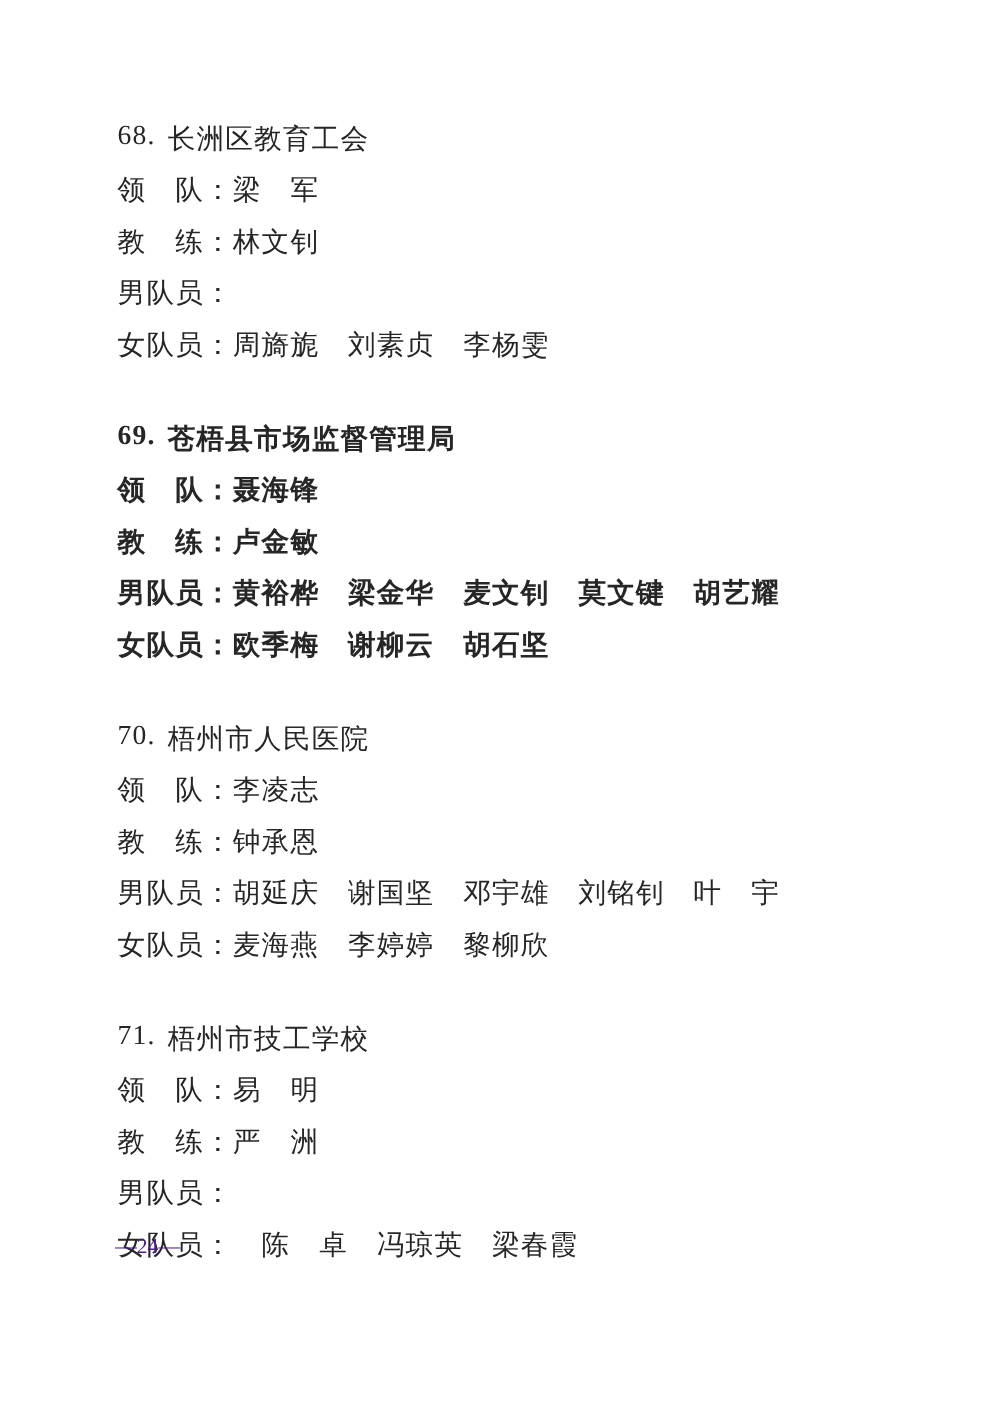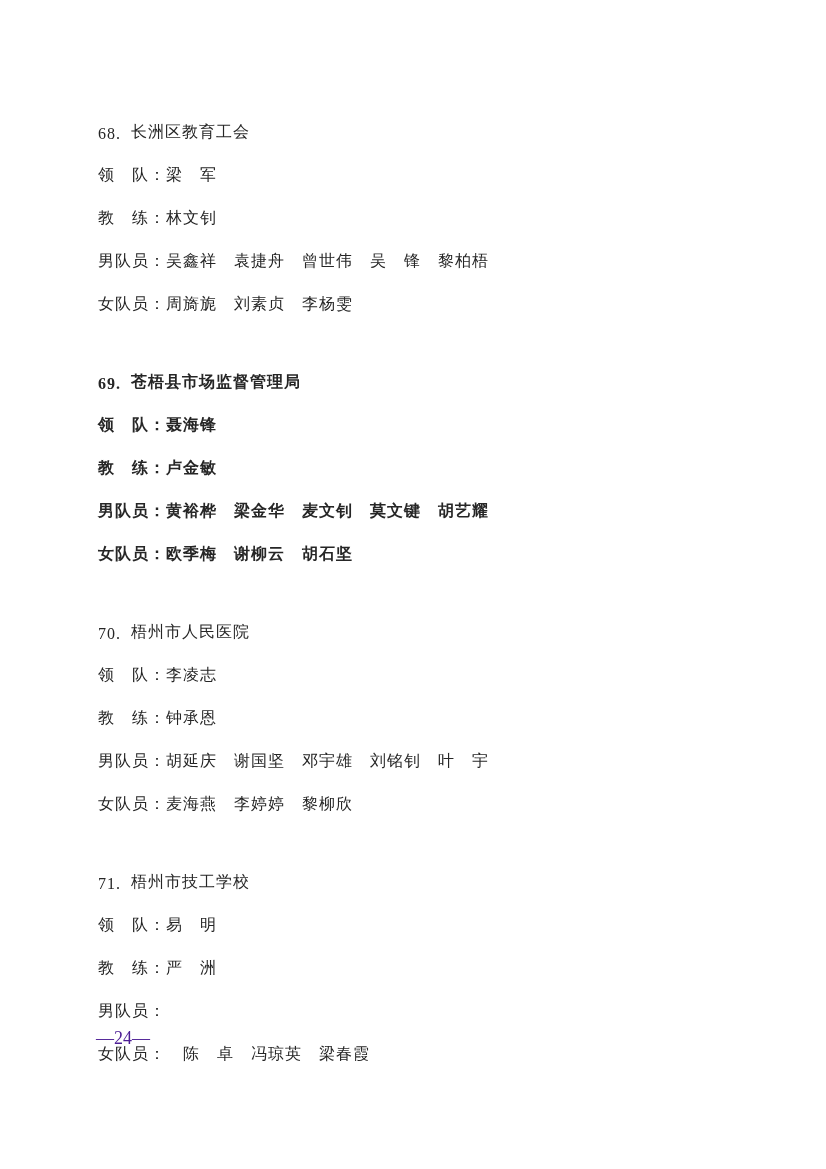--- a/index.html
+++ b/index.html
@@ -25,22 +25,22 @@
     left: 0;
     width: 680px;
   }
   .section:nth-of-type(1) { top: 0px; }
   .section:nth-of-type(2) { top: 250px; font-weight: bold; }
   .section:nth-of-type(3) { top: 500px; }
   .section:nth-of-type(4) { top: 750px; }
   .line {
     height: 43px;
     display: flex;
-    align-items: flex-end;
-    font-size: 16px;
+    align-items: flex-start;
+    font-size: 23px;
     letter-spacing: 1px;
     color: #262626;
     white-space: pre;
   }
   .sec-number {
     margin-right: 10px;
   }
   .page-number {
     position: absolute;
     left: 96px;
@@ -61,21 +61,21 @@
       <span class="sec-number">68.</span>
       <span>长洲区教育工会</span>
     </div>
     <div class="line">
       <span>领　队：</span><span>梁　军</span>
     </div>
     <div class="line">
       <span>教　练：</span><span>林文钊</span>
     </div>
     <div class="line">
-      <span>男队员：</span><span>吴鑫祥　袁捷舟　曾世伟　吴　锋　黎柏梧</span>
+      <span>男队员：</span>
     </div>
     <div class="line">
       <span>女队员：</span><span>周旖旎　刘素贞　李杨雯</span>
     </div>
   </div>
 
   <div class="section">
     <div class="line">
       <span class="sec-number">69.</span>
       <span>苍梧县市场监督管理局</span>

